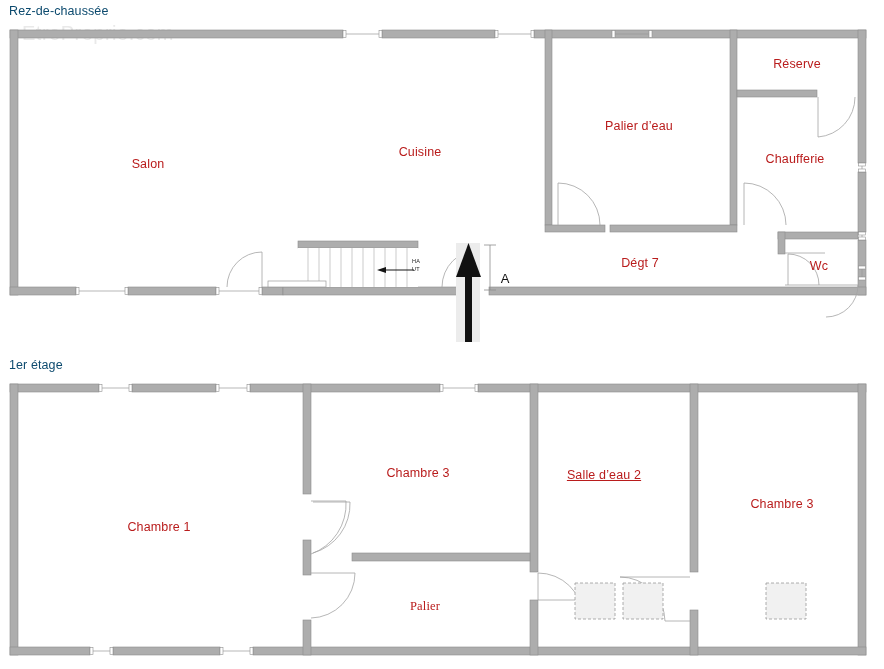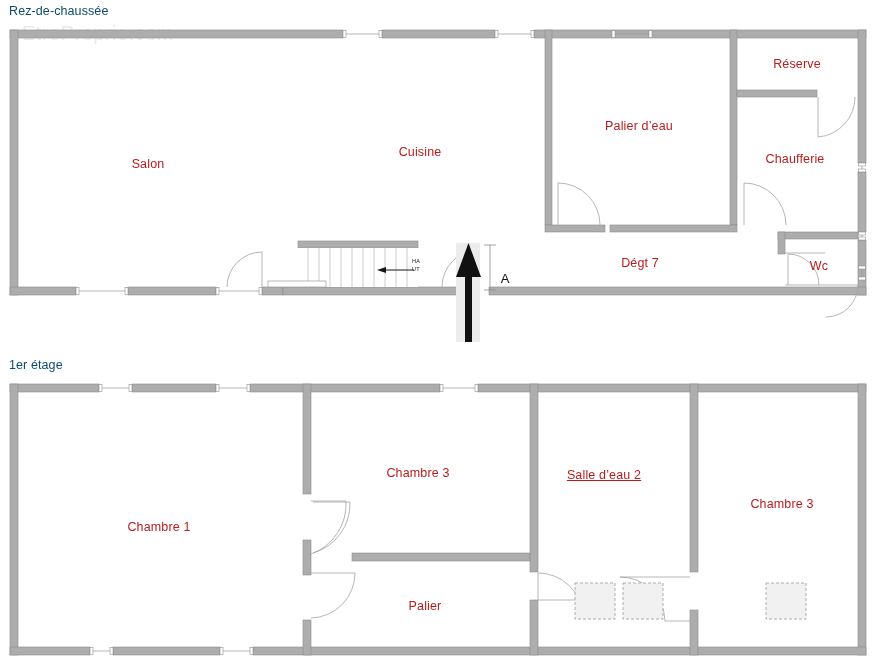--- a/index.html
+++ b/index.html
@@ -291,15 +291,15 @@
 <div class="room-label" style="left:640px;top:263px;">Dégt 7</div>
 <div class="room-label" style="left:819px;top:266px;">Wc</div>
 
 <div class="tiny-label" style="left:412px;top:258px;">HA</div>
 <div class="tiny-label" style="left:412px;top:266px;">UT</div>
 
 <div class="section-mark" style="left:505px;top:278px;">A</div>
 
 <div class="room-label" style="left:159px;top:527px;">Chambre 1</div>
 <div class="room-label" style="left:418px;top:473px;">Chambre 3</div>
-<div class="room-label" style="left:425px;top:606px;">Palier</div>
+<div class="room-label" style="left:425px;top:606px;font-family:Liberation Serif, serif;">Palier</div>
 <div class="room-label" style="left:604px;top:475px;text-decoration:underline;">Salle d’eau 2</div>
 <div class="room-label" style="left:782px;top:504px;">Chambre 3</div>
 
 </body></html>

